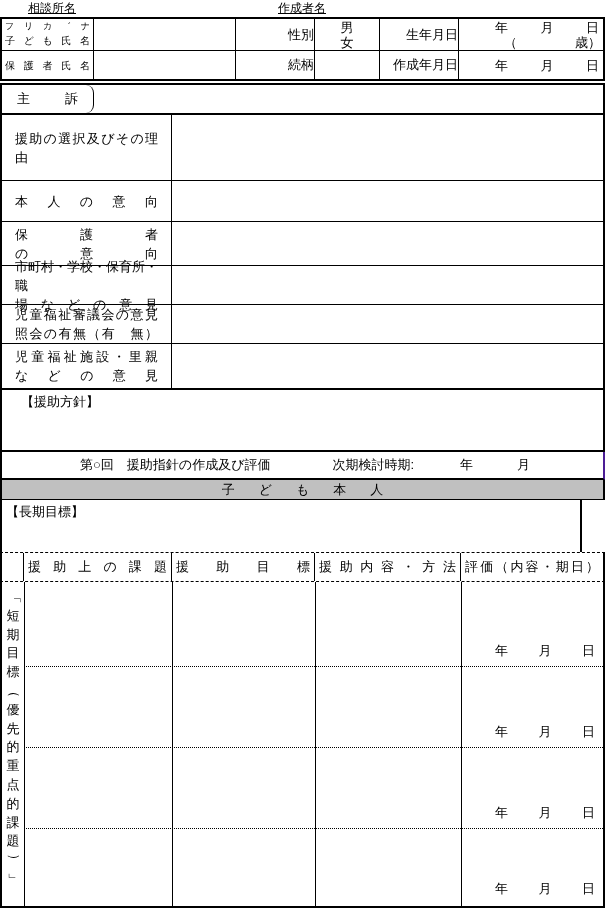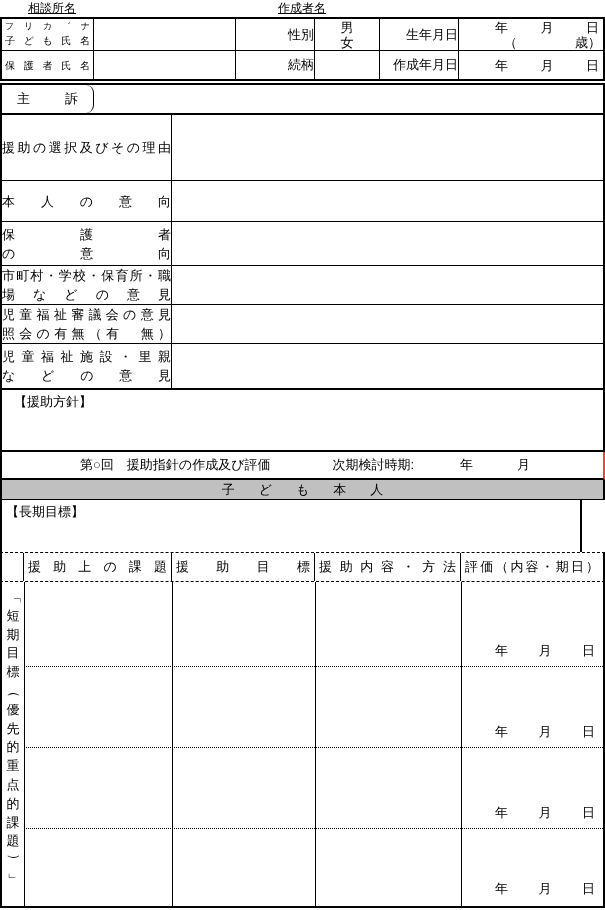--- a/index.html
+++ b/index.html
@@ -34,29 +34,29 @@
   .shuso-box{left:0;top:83px;width:605px;height:32px;border:2px solid #000;display:flex;}
   .shuso-label{width:92px;border-right:1px solid #000;box-sizing:border-box;display:flex;align-items:center;border-radius:8px;}
   .shuso-label div{width:100%;text-align:justify;text-align-last:justify;padding:0 15px;box-sizing:border-box;}
   .shuso-input{flex:1;}
 
   
   .middle-table{left:0;top:115px;width:605px;height:273px;border-left:2px solid #000;border-right:2px solid #000;
     display:grid;grid-template-columns:170px auto;grid-template-rows:66px 41px 44px 39px 39px auto;}
   .m-label{box-sizing:border-box;border-right:1px solid #000;border-bottom:1px solid #000;
     display:flex;flex-direction:column;justify-content:center;}
-  .m-label div{width:100%;box-sizing:border-box;padding:0 0;white-space:pre-line;
+  .m-label div{width:100%;box-sizing:border-box;padding:0 13px;white-space:pre-line;
     text-align:justify;text-align-last:justify;line-height:19px;}
   .m-input{box-sizing:border-box;border-bottom:1px solid #000;}
   .row-last{border-bottom:none !important;}
 
   
-  .houshin-box{left:0;top:388px;width:605px;height:64px;border:2px solid #000;padding:3px 12px;}
-  
-  .kai-row{left:0;top:452px;width:605px;height:28px;border-left:2px solid #000;border-right:2px solid #ef4444;
+  .houshin-box{left:0;top:388px;width:605px;height:64px;border:2px solid #000;padding:3px 19px;}
+  
+  .kai-row{left:0;top:452px;width:605px;height:28px;border-left:2px solid #000;border-right:2px solid #4c1d95;
     border-bottom:2px solid #000;display:flex;align-items:center;}
   .kai-title{margin-left:78px;}
   .kai-next{margin-left:62px;}
   .kai-year{margin-left:46px;}
   .kai-month{margin-left:44px;}
 
   
   .gray-bar{left:0;top:480px;width:605px;height:20px;background:#c0c0c0;
     border-left:2px solid #000;border-right:2px solid #000;border-bottom:1px solid #000;
     text-align:center;letter-spacing:24px;padding-left:24px;line-height:19px;}

